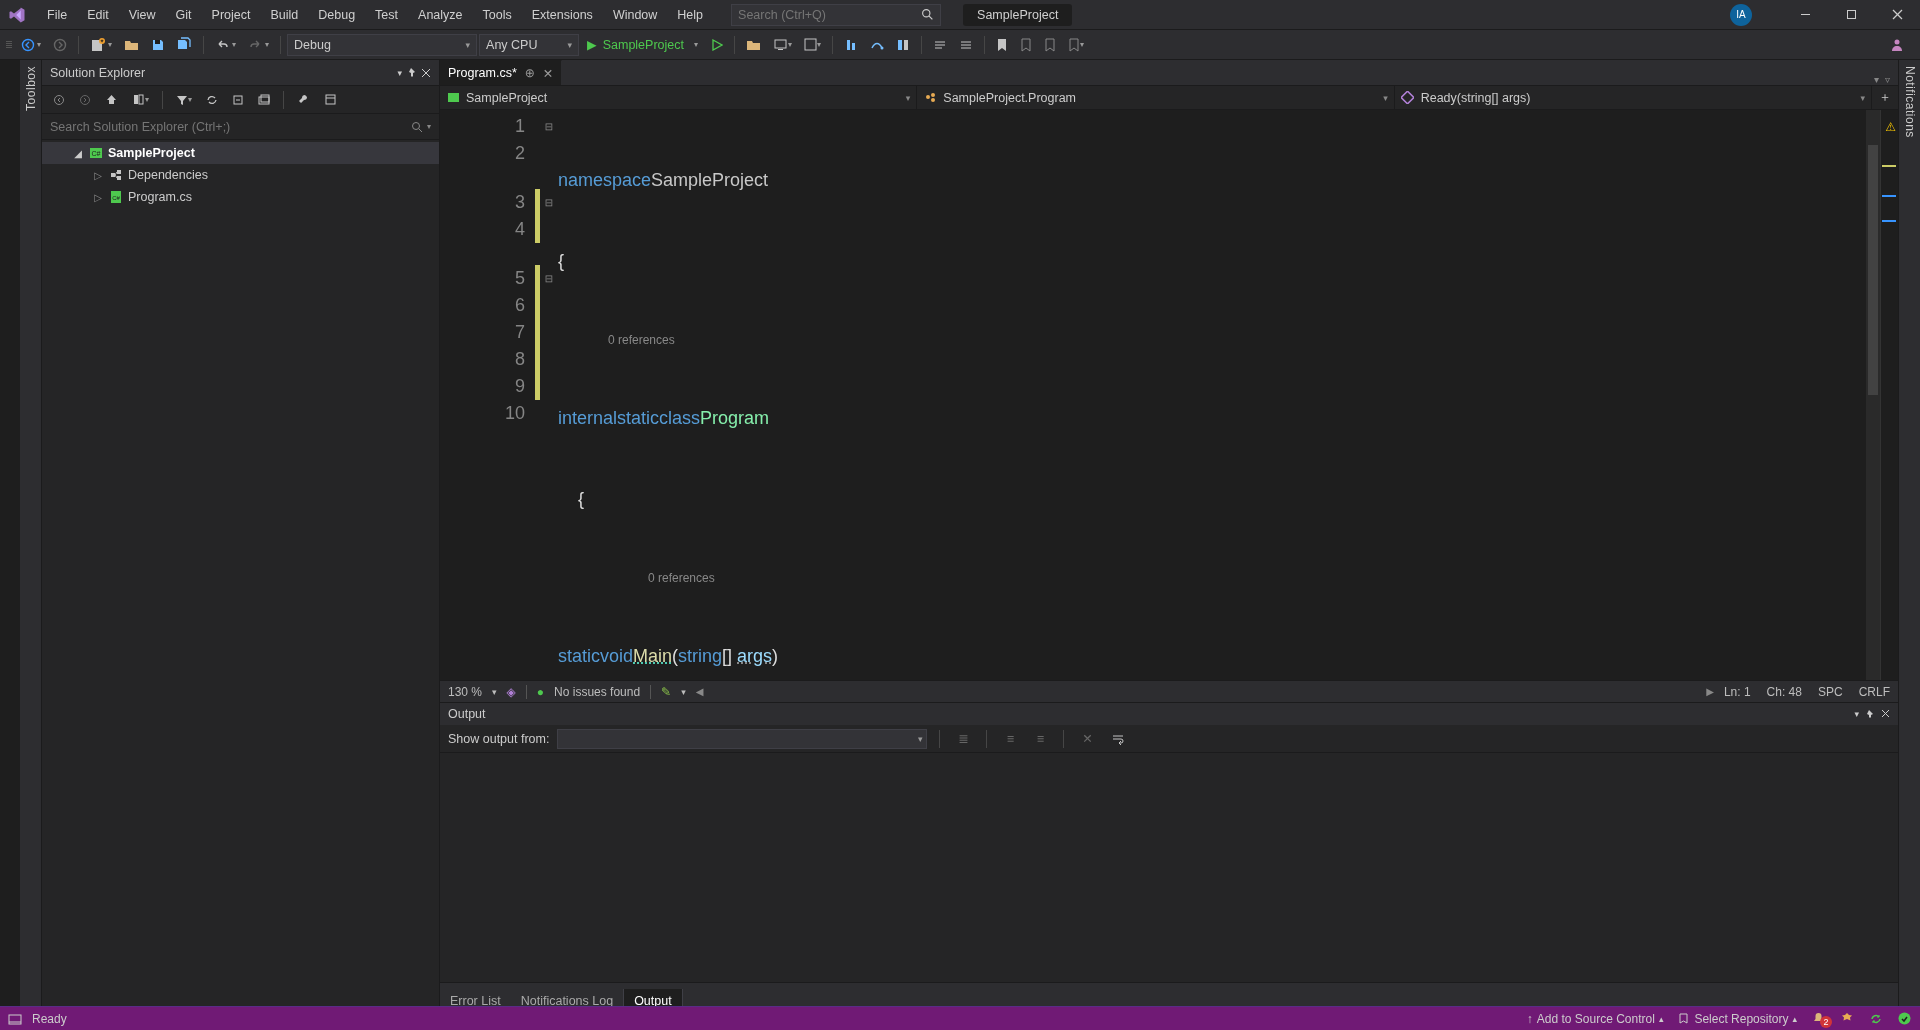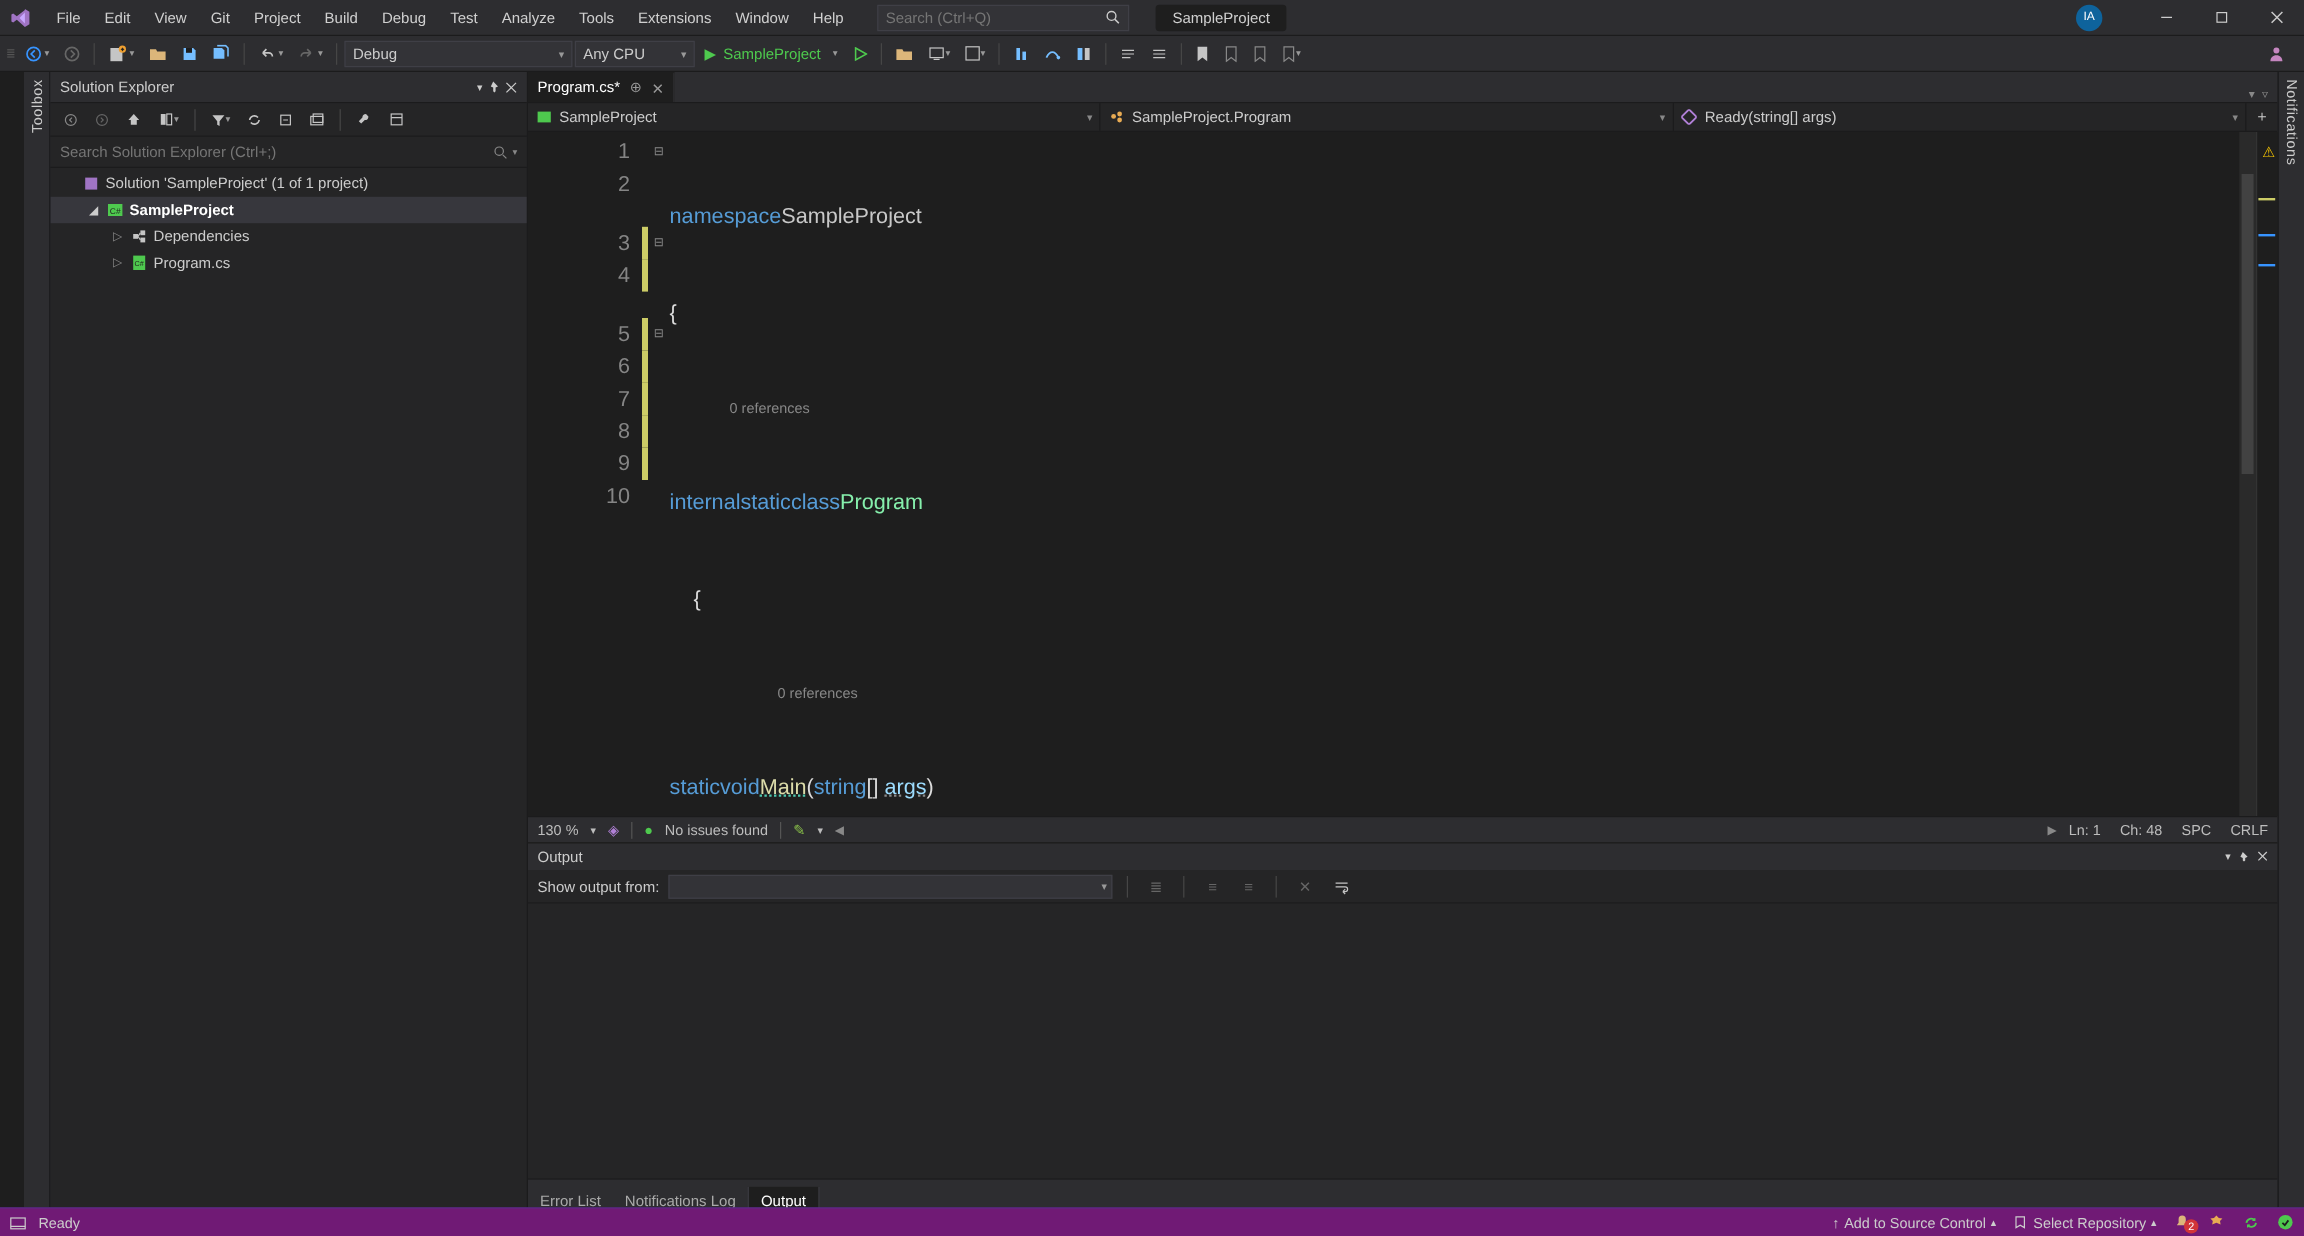--- a/index.html
+++ b/index.html
@@ -442,29 +442,20 @@
         <input placeholder="Search Solution Explorer (Ctrl+;)" style="">
         <span>
             <svg width="12" height="12">
               <circle cx="5" cy="5" r="3.5" fill="none" stroke="#888"></circle>
               <line x1="8" y1="8" x2="11" y2="11" stroke="#888"></line>
             </svg>
           </span>
         <span style="font-size:8px;color:#888;margin-left:4px;">▾</span>
       </div>
       <div class="tree">
-        <div class="tree-row">
-          <span class="exp"></span>
-          <span class="ico">
-              <svg width="14" height="14">
-                <rect x="2" y="2" width="10" height="10" fill="#a074c4"></rect>
-              </svg>
-            </span>
-          <span>Solution 'SampleProject' (1 of 1 project)</span>
-        </div>
         <div class="tree-row selected ind1">
           <span class="exp">◢</span>
           <span class="ico">
               <svg width="14" height="14">
                 <rect x="1" y="2" width="12" height="10" fill="#4ec94e"></rect>
                 <text x="7" y="10" font-size="7" text-anchor="middle" fill="#1e1e1e">C#</text>
               </svg>
             </span>
           <span class="bold">SampleProject</span>
         </div>

